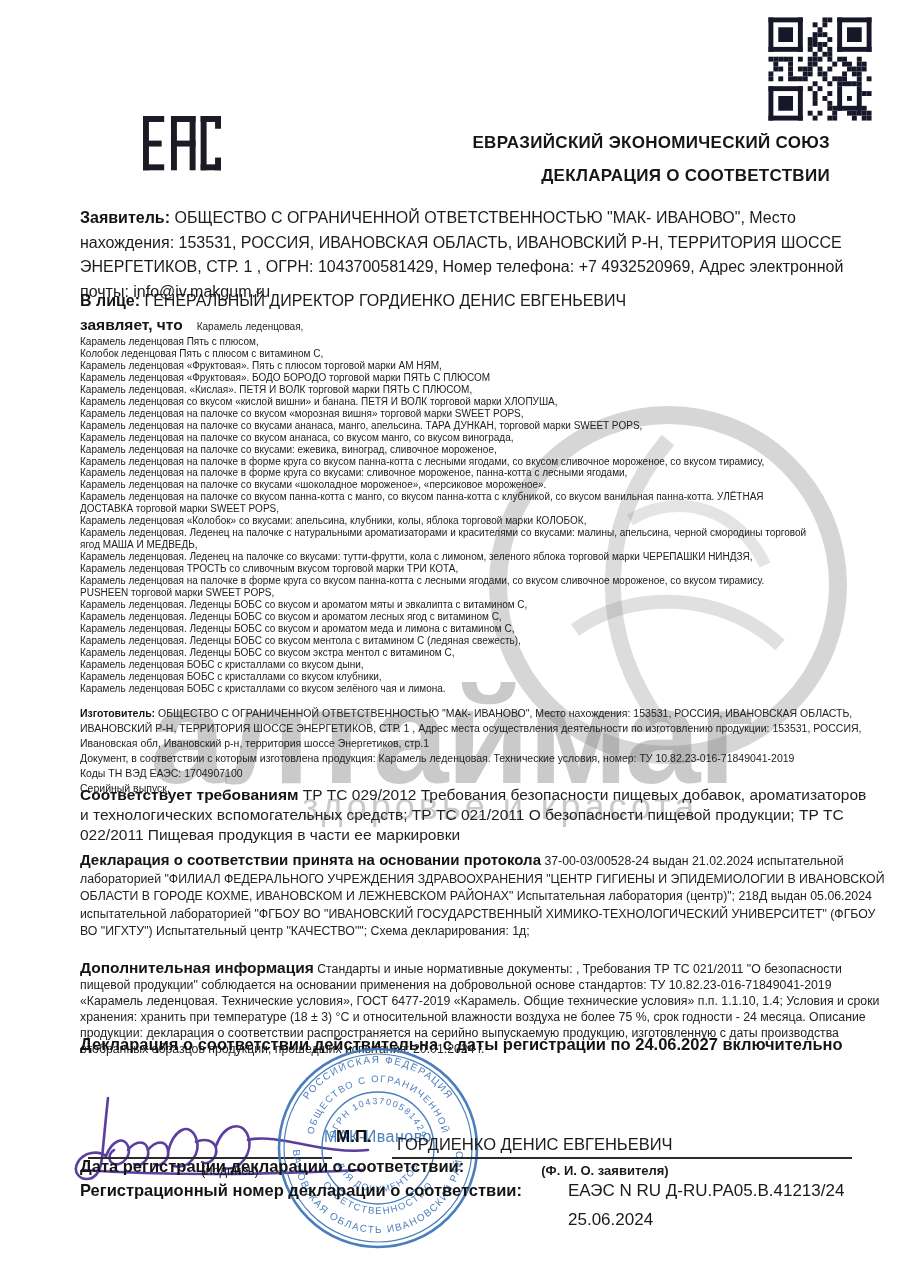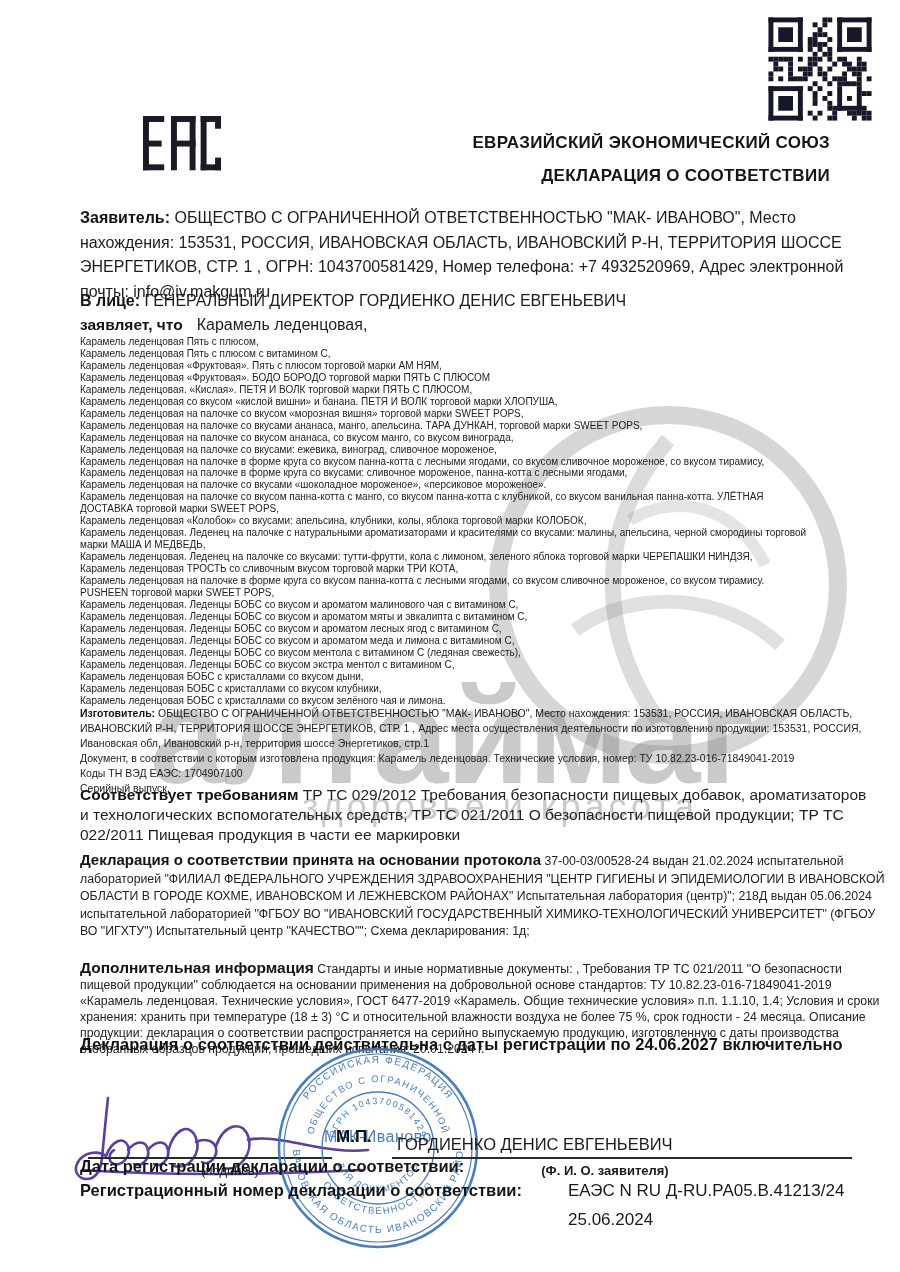--- a/index.html
+++ b/index.html
@@ -14,21 +14,21 @@
             color:rgba(158,158,158,0.55);letter-spacing:4px;white-space:nowrap;}
   
   #content{position:absolute;inset:0;z-index:1;}
   .title-wrap{left:150px;top:133px;width:680px;text-align:right;}
   .title-line{font-size:17px;font-weight:700;letter-spacing:.3px;margin-bottom:13px;color:#161616;}
   .par{font-size:16px;line-height:24.5px;color:#1c1c1c;}
   .b{font-weight:700;color:#141414;}
   .applicant{left:80px;top:206px;width:792px;}
   .vlice{left:80px;top:289px;width:800px;font-size:16px;}
   .declares-row{left:80px;top:316px;width:800px;font-size:15.5px;}
-  .declares-first{font-size:16px;padding-left:14px;}
+  .declares-first{font-size:10px;padding-left:14px;}
   .plist{left:80px;top:336px;width:810px;font-size:10px;line-height:11.95px;color:#222;}
   .plist div{white-space:nowrap;}
   .man-block{left:80px;top:706px;width:804px;font-size:10.5px;line-height:15px;color:#222;}
   .man-block .nw{white-space:nowrap;}
   .compliance{left:80px;top:785px;width:792px;font-size:15.5px;line-height:19.8px;}
   .basis{left:80px;top:851px;width:812px;font-size:12.3px;line-height:17.6px;color:#222;}
   .basis .b{font-size:15px;}
   .addinfo{left:80px;top:946px;width:812px;font-size:12.3px;line-height:15.9px;color:#222;margin-top:14px;}
   .addinfo .b{font-size:15.5px;}
   .validity{left:80px;top:1035px;width:812px;font-size:16.5px;font-weight:700;color:#141414;}
@@ -213,42 +213,41 @@
     </div>
 
     <div class="abs par applicant"><span class="b">Заявитель:</span><span> ОБЩЕСТВО С ОГРАНИЧЕННОЙ ОТВЕТСТВЕННОСТЬЮ  "МАК- ИВАНОВО", Место нахождения: 153531, РОССИЯ,  ИВАНОВСКАЯ ОБЛАСТЬ, ИВАНОВСКИЙ Р-Н, ТЕРРИТОРИЯ ШОССЕ ЭНЕРГЕТИКОВ, СТР. 1 , ОГРН: 1043700581429, Номер телефона: +7 4932520969, Адрес электронной почты: info@iv.makgum.ru</span></div>
 
     <div class="abs par vlice"><span class="b">В лице:</span><span> ГЕНЕРАЛЬНЫЙ ДИРЕКТОР ГОРДИЕНКО ДЕНИС ЕВГЕНЬЕВИЧ</span></div>
 
     <div class="abs declares-row"><span class="b">заявляет, что</span><span class="declares-first">Карамель леденцовая,</span></div>
 
     <div class="abs plist">
         <div>Карамель леденцовая Пять с плюсом,</div>
-        <div>Карамель леденцовая Пять с плюсом с витамином С,</div>
+        <div>Колобок леденцовая Пять с плюсом с витамином С,</div>
         <div>Карамель леденцовая «Фруктовая». Пять с плюсом торговой марки АМ НЯМ,</div>
         <div>Карамель леденцовая «Фруктовая». БОДО БОРОДО торговой марки ПЯТЬ С ПЛЮСОМ</div>
         <div>Карамель леденцовая. «Кислая». ПЕТЯ И ВОЛК торговой марки ПЯТЬ С ПЛЮСОМ,</div>
         <div>Карамель леденцовая со вкусом «кислой вишни» и банана. ПЕТЯ И ВОЛК торговой марки ХЛОПУША,</div>
         <div>Карамель леденцовая на палочке со вкусом «морозная вишня» торговой марки SWEET POPS,</div>
         <div>Карамель леденцовая на палочке со вкусами ананаса, манго, апельсина. ТАРА ДУНКАН, торговой марки SWEET POPS,</div>
         <div>Карамель леденцовая на палочке со вкусом ананаса, со вкусом манго, со вкусом винограда,</div>
         <div>Карамель леденцовая на палочке со вкусами: ежевика, виноград, сливочное мороженое,</div>
         <div>Карамель леденцовая на палочке в форме круга со вкусом панна-котта с лесными ягодами, со вкусом сливочное мороженое, со вкусом тирамису,</div>
         <div>Карамель леденцовая на палочке в форме круга со вкусами: сливочное мороженое, панна-котта с лесными ягодами,</div>
         <div>Карамель леденцовая на палочке со вкусами «шоколадное мороженое», «персиковое мороженое».</div>
         <div>Карамель леденцовая на палочке со вкусом панна-котта с манго, со вкусом панна-котта с клубникой, со вкусом ванильная панна-котта. УЛЁТНАЯ</div>
         <div>ДОСТАВКА торговой марки SWEET POPS,</div>
         <div>Карамель леденцовая «Колобок» со вкусами: апельсина, клубники, колы, яблока торговой марки КОЛОБОК,</div>
         <div>Карамель леденцовая. Леденец на палочке с натуральными ароматизаторами и красителями со вкусами: малины, апельсина, черной смородины торговой</div>
-        <div>марки МАША И МЕДВЕДЬ,</div>
+        <div>ягод МАША И МЕДВЕДЬ,</div>
         <div>Карамель леденцовая. Леденец на палочке со вкусами: тутти-фрутти, кола с лимоном, зеленого яблока торговой марки ЧЕРЕПАШКИ НИНДЗЯ,</div>
         <div>Карамель леденцовая ТРОСТЬ со сливочным вкусом торговой марки ТРИ КОТА,</div>
         <div>Карамель леденцовая на палочке в форме круга со вкусом панна-котта с лесными ягодами, со вкусом сливочное мороженое, со вкусом тирамису.</div>
         <div>PUSHEEN торговой марки SWEET POPS,</div>
-        <div>Карамель леденцовая. Леденцы БОБС со вкусом и ароматом малинового чая с витамином С,</div>
         <div>Карамель леденцовая. Леденцы БОБС со вкусом и ароматом мяты и эвкалипта с витамином С,</div>
         <div>Карамель леденцовая. Леденцы БОБС со вкусом и ароматом лесных ягод с витамином С,</div>
         <div>Карамель леденцовая. Леденцы БОБС со вкусом и ароматом меда и лимона с витамином С,</div>
         <div>Карамель леденцовая. Леденцы БОБС со вкусом ментола с витамином С (ледяная свежесть),</div>
         <div>Карамель леденцовая. Леденцы БОБС со вкусом экстра ментол с витамином С,</div>
         <div>Карамель леденцовая БОБС с кристаллами со вкусом дыни,</div>
         <div>Карамель леденцовая БОБС с кристаллами со вкусом клубники,</div>
         <div>Карамель леденцовая БОБС с кристаллами со вкусом зелёного чая и лимона.</div>
       </div>
 

